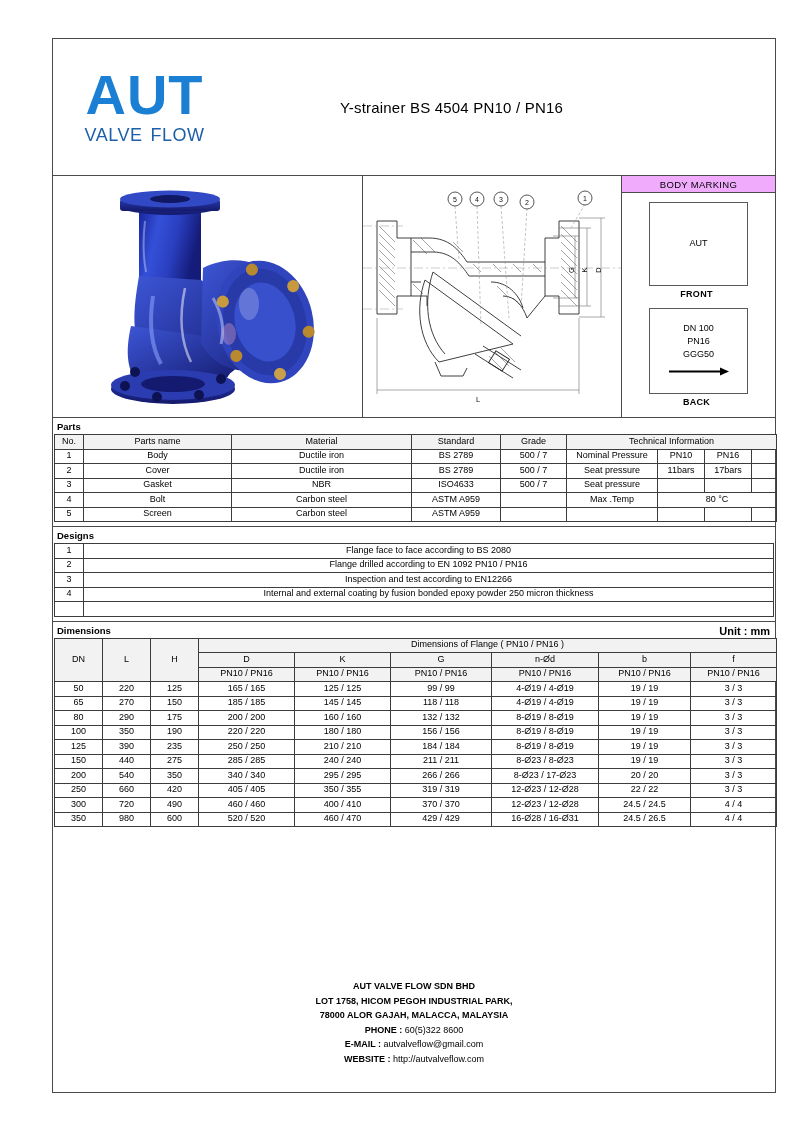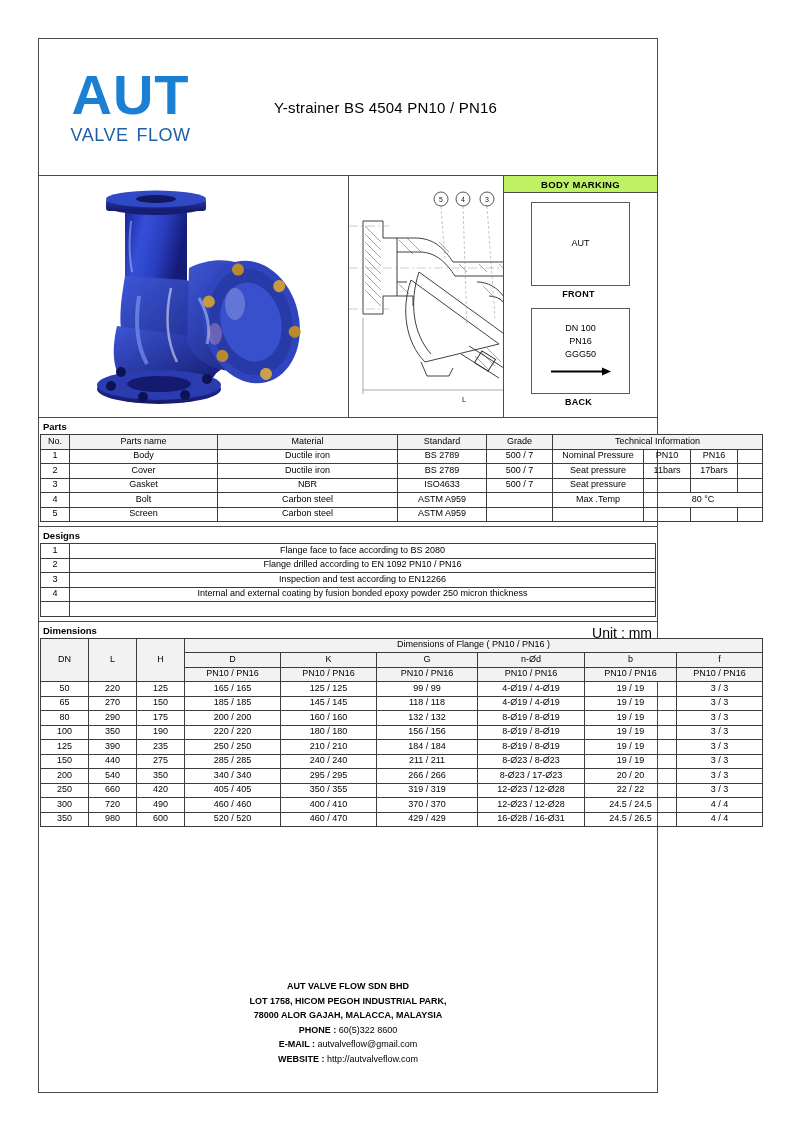--- a/index.html
+++ b/index.html
@@ -6,22 +6,22 @@
   html, body { margin: 0; padding: 0; }
   body {
     width: 800px; height: 1131px;
     background: #ffffff;
     font-family: "Liberation Sans", sans-serif;
     color: #000000;
     overflow: hidden;
   }
   .page {
     position: absolute;
-    left: 38px; top: 38px;
-    width: 620px; height: 1055px;
+    left: 52px; top: 38px;
+    width: 724px; height: 1055px;
     border: 1.5px solid #4a4a4a;
     background: #fff;
   }
 
   
   .header {
     height: 137px;
     border-bottom: 1.5px solid #4a4a4a;
     display: flex;
     align-items: stretch;
@@ -69,24 +69,24 @@
     border-right: 1.5px solid #4a4a4a;
     position: relative;
     overflow: hidden;
   }
   .marking-cell {
     width: 153px;
     display: flex; flex-direction: column;
   }
   .marking-title {
     height: 17px;
-    background: #bef264;
+    background: #f0abfc;
     border-bottom: 1px solid #4a4a4a;
     display: flex; align-items: center; justify-content: center;
-    font-size: 9.5px; font-weight: bold;
+    font-size: 9.5px; font-weight: normal;
     letter-spacing: 0.3px;
   }
   .marking-body {
     flex: 1;
     display: flex; flex-direction: column;
     align-items: center;
     padding-top: 9px;
   }
   .mark-box {
     width: 99px; height: 84px;
@@ -105,21 +105,21 @@
   .mark-arrow { margin-top: 6px; }
 
   
   .sec-title {
     font-size: 9.5px; font-weight: bold;
     padding: 3px 0 2px 4px;
     position: relative;
   }
   .sec-title .unit {
     position: absolute; right: 5px; top: 3px;
-    font-size: 14px; font-weight: normal;
+    font-size: 11px; font-weight: bold;
   }
   table.grid {
     width: 100%;
     border-collapse: collapse;
     table-layout: fixed;
   }
   table.grid td, table.grid th {
     border: 1px solid #3c3c3c;
     font-size: 9px;
     font-weight: normal;

